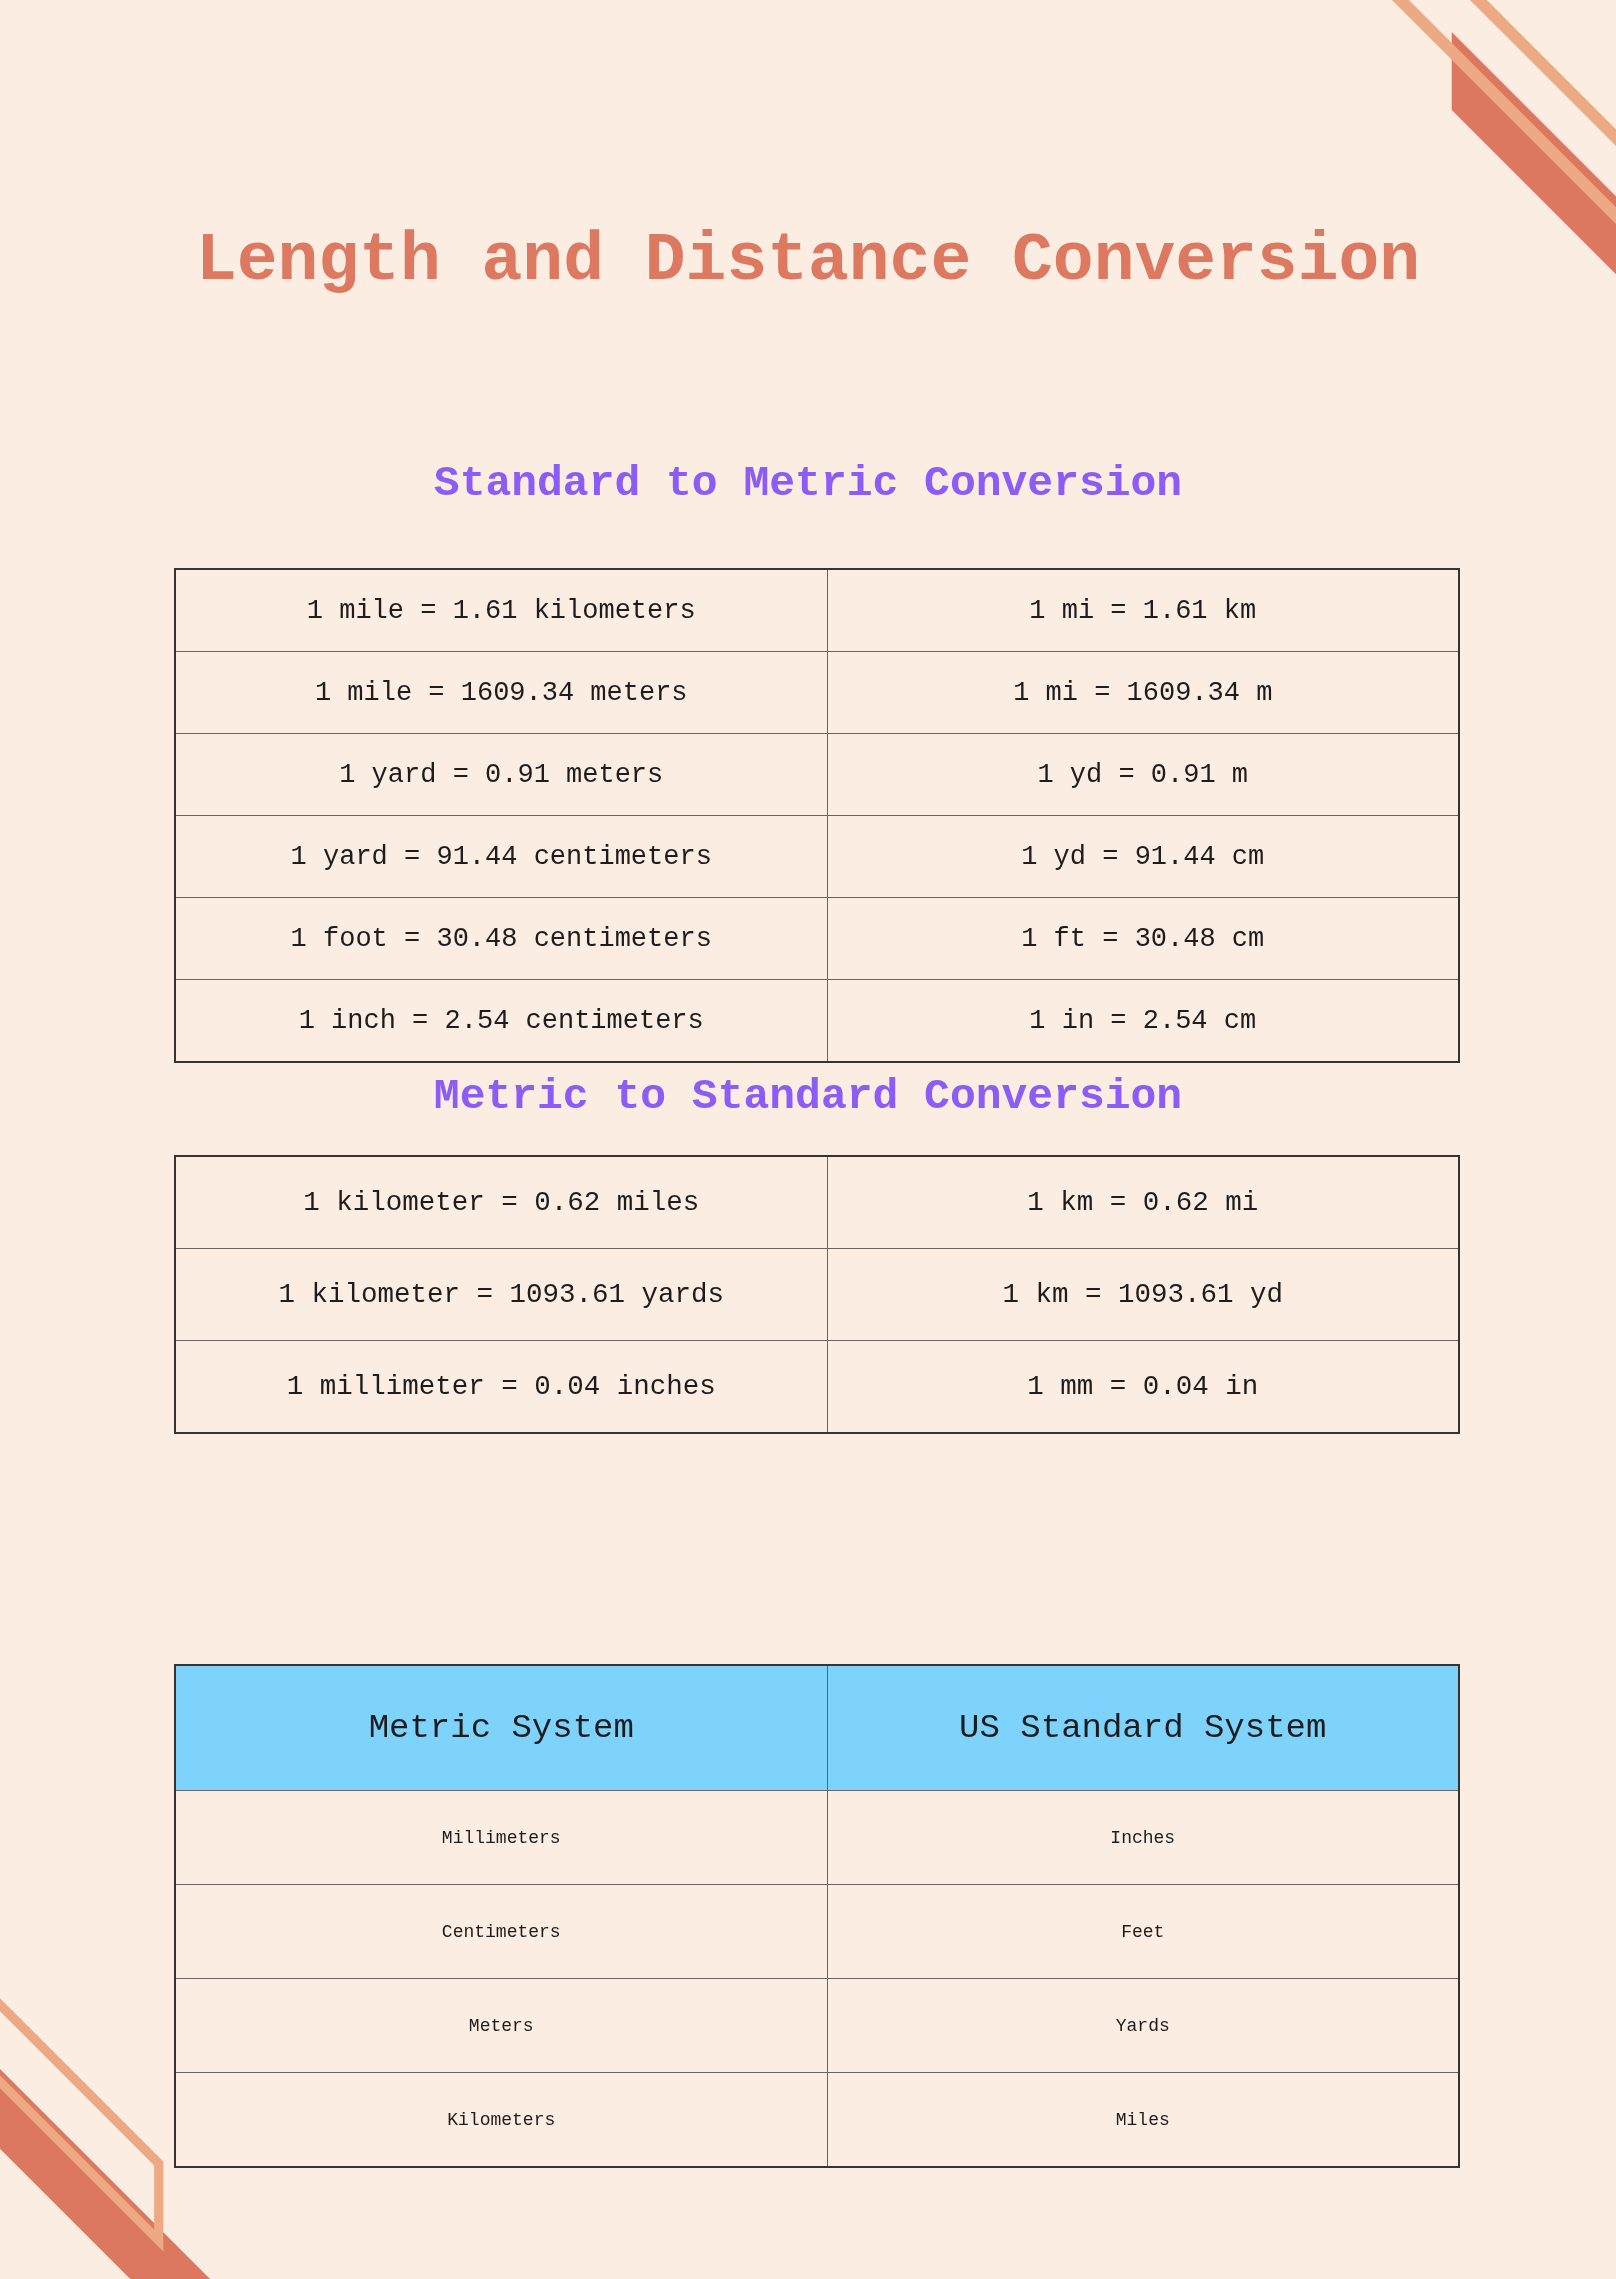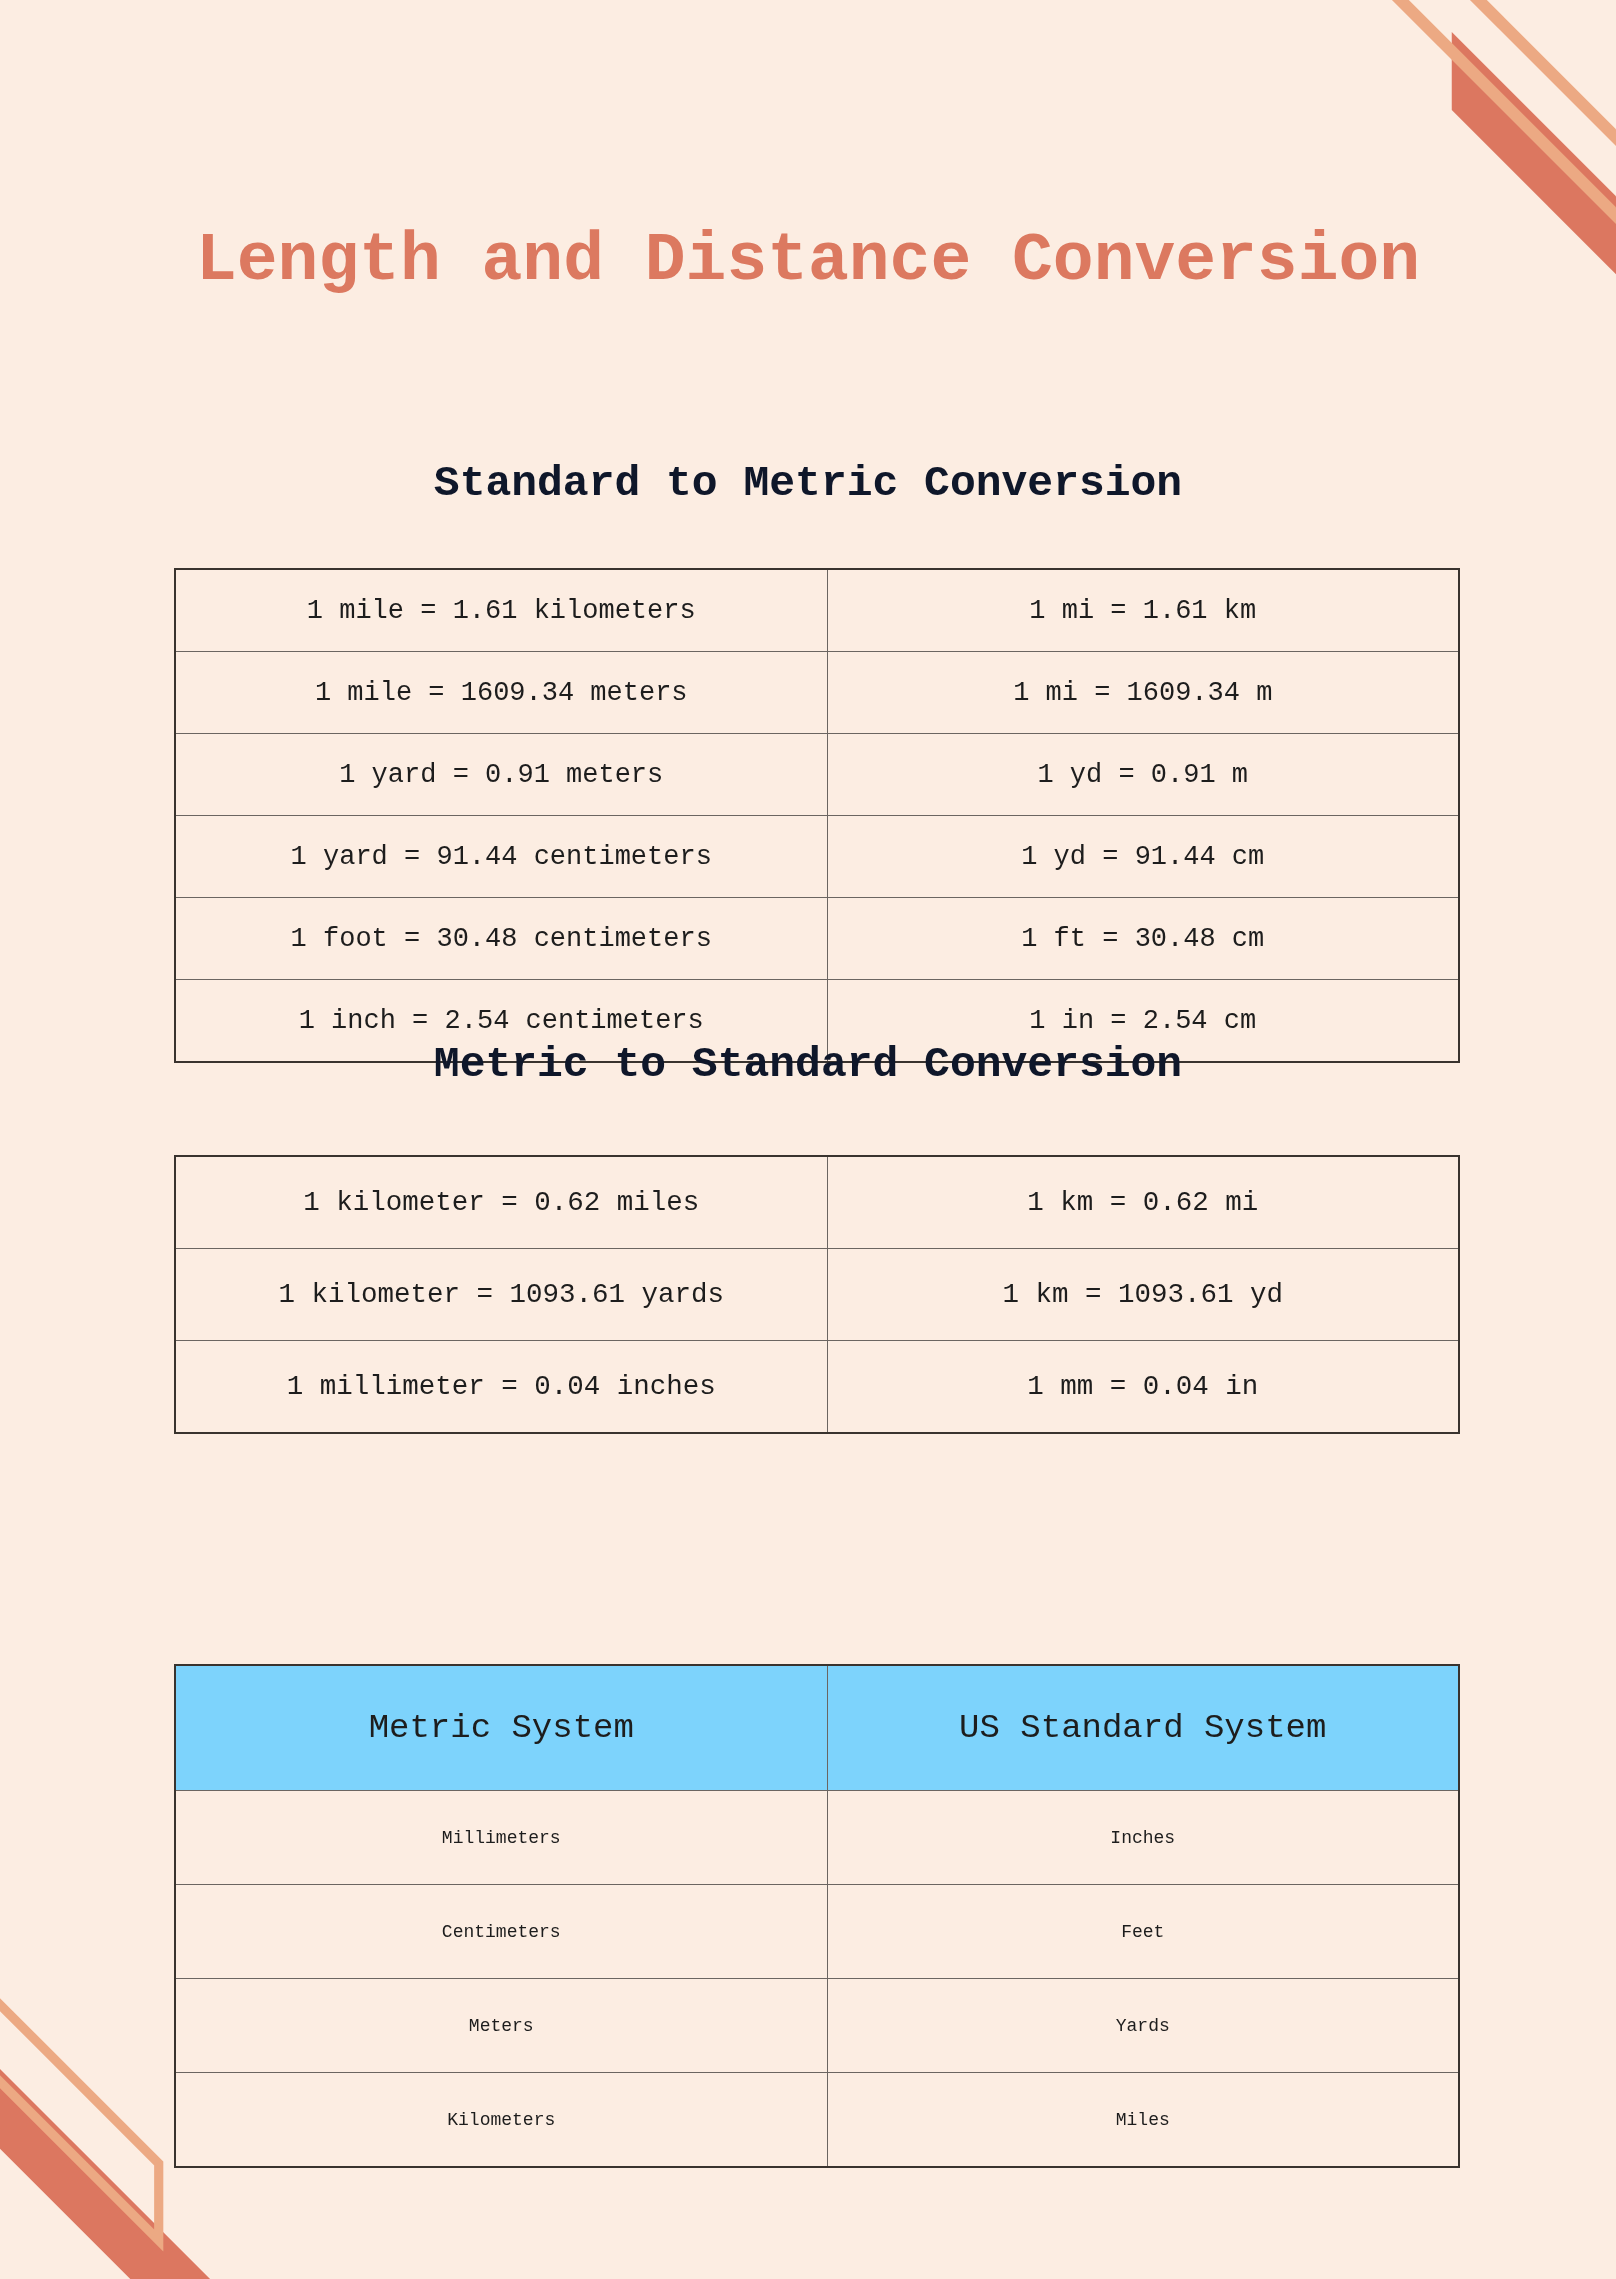--- a/index.html
+++ b/index.html
@@ -24,25 +24,25 @@
     letter-spacing:0px;
     color:#dc7960;
     margin:0;
   }
   .section-heading{
     position:absolute;
     left:0;width:1616px;
     text-align:center;
     font-size:43px;
     font-weight:700;
-    color:#0f172a;
+    color:#8b5cf6;
     margin:0;
   }
   .heading-1{top:459px;}
-  .heading-2{top:1040px;}
+  .heading-2{top:1072px;}
   table.conv{
     position:absolute;
     left:174px;
     width:1284px;
     table-layout:fixed;
     border-collapse:collapse;
     border:2.8px solid #39332e;
   }
   table.conv td, table.conv th{
     border:1.8px solid #6b6561;

